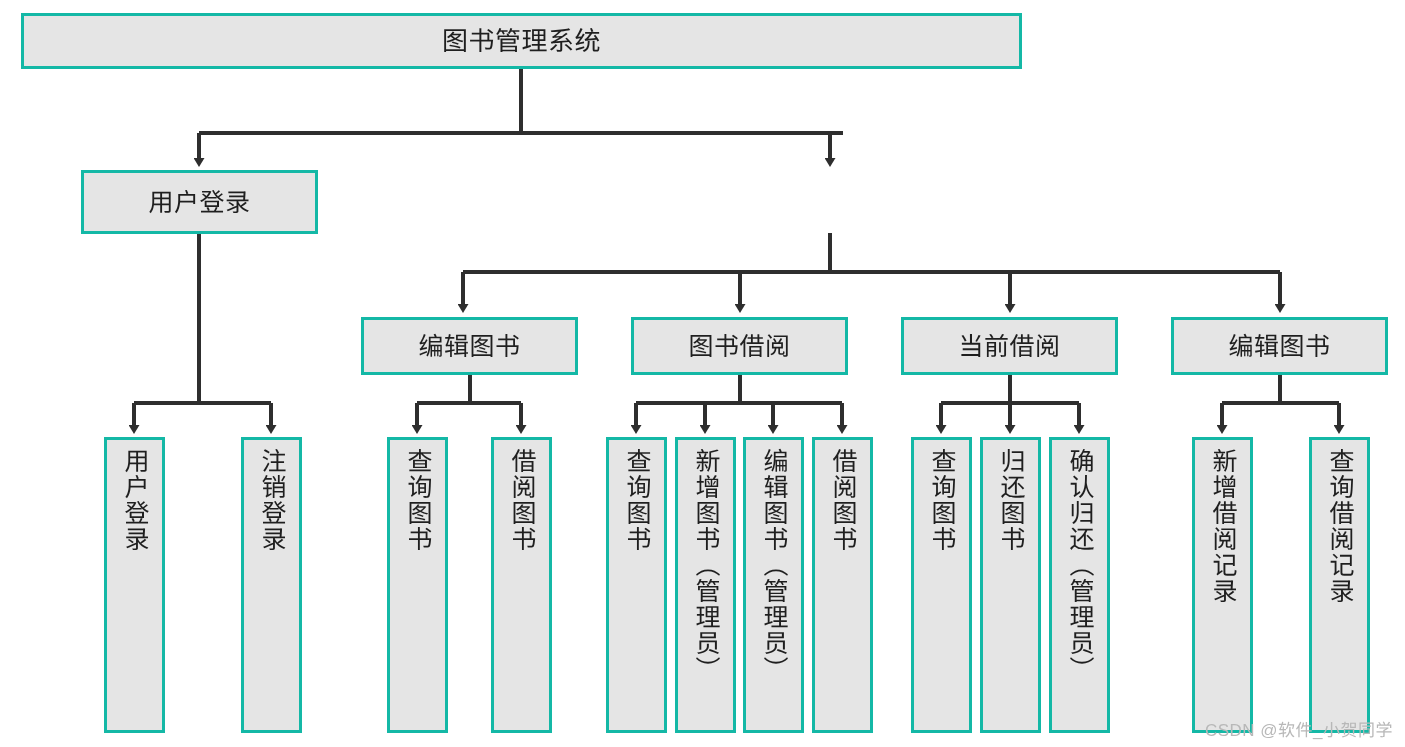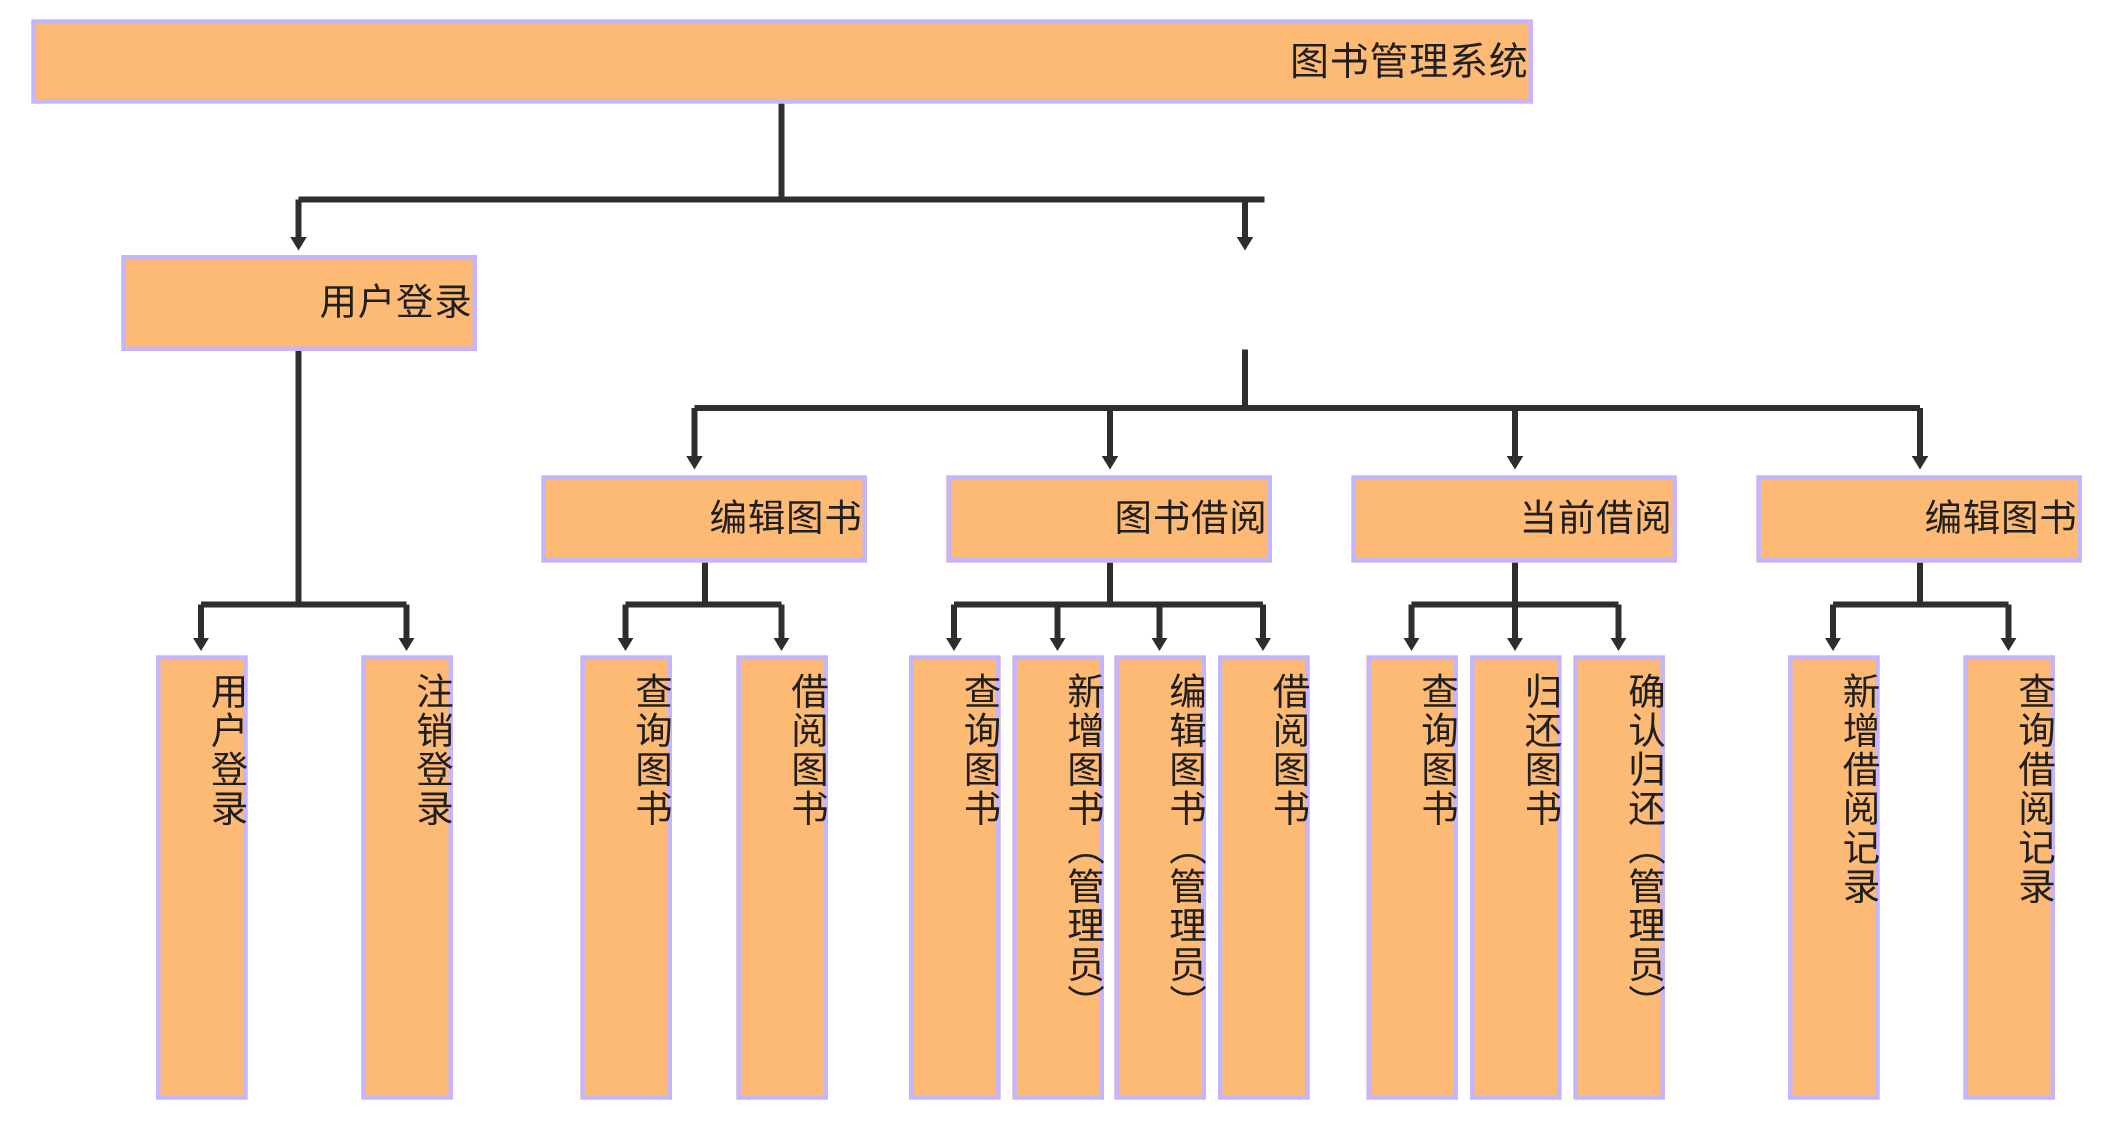--- a/index.html
+++ b/index.html
@@ -22,25 +22,25 @@
     position: absolute;
     left: 0;
     top: 0;
     width: 1405px;
     height: 747px;
     pointer-events: none;
   }
   .node {
     position: absolute;
     box-sizing: border-box;
-    background: #fdba74;
-    border: 3px solid #c4b5fd;
+    background: #e5e5e5;
+    border: 3px solid #14b8a6;
     display: flex;
     align-items: center;
-    justify-content: flex-end;
+    justify-content: center;
     color: #1f1f1f;
     z-index: 2;
   }
   .node .label {
     display: block;
     text-align: center;
     line-height: 1.08;
     letter-spacing: 0.5px;
   }
   .node.horiz .label {
@@ -184,14 +184,15 @@
     <span class="label">确认归还（管理员）</span>
   </div>
 
   <div class="node vert" style="left:1192px; top:437px; width:61px; height:296px;">
     <span class="label">新增借阅记录</span>
   </div>
   <div class="node vert" style="left:1309px; top:437px; width:61px; height:296px;">
     <span class="label">查询借阅记录</span>
   </div>
 
+  <div class="watermark">CSDN @软件_小贺同学</div>
 
 </div>
 
 </body></html>

